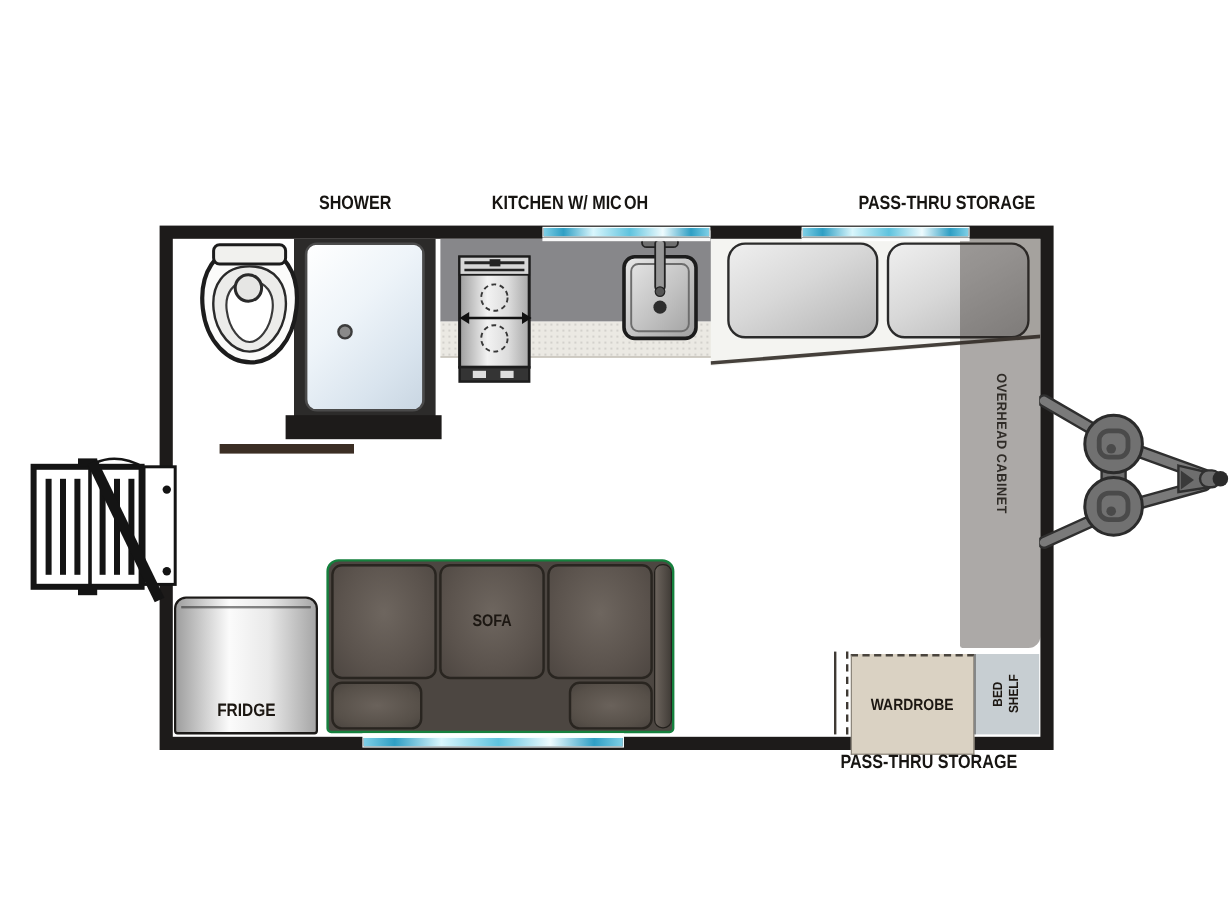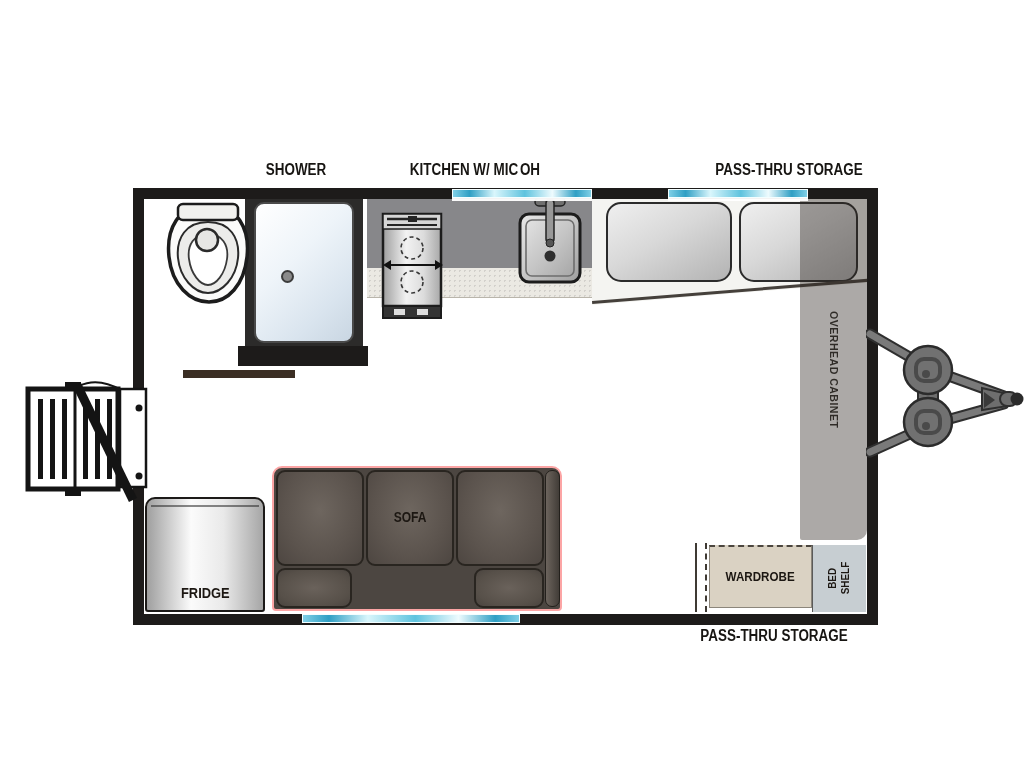--- a/index.html
+++ b/index.html
@@ -76,21 +76,21 @@
     background:rgba(47,41,36,.40);border-radius:0 0 10px 2px;
     display:flex;align-items:center;justify-content:center;
   }
   .oh-cab .v-lbl{
     writing-mode:vertical-rl;font-weight:bold;font-size:11.5px;letter-spacing:.5px;
     color:rgba(25,21,17,.85);transform:scaleY(.92);white-space:nowrap;
   }
   
   .sofa{
     position:absolute;left:272px;top:466px;width:290px;height:145px;z-index:2;
-    background:#4c4641;border:2px solid #fca5a5;box-sizing:border-box;border-radius:10px 10px 4px 4px;
+    background:#4c4641;border:2px solid #15803d;box-sizing:border-box;border-radius:10px 10px 4px 4px;
   }
   .cushion{
     position:absolute;border-radius:9px;border:2px solid #292520;box-sizing:border-box;
     background:radial-gradient(ellipse at 50% 42%, #6e665f 0%, #5b534d 62%, #4d4641 100%);
     display:flex;align-items:center;justify-content:center;
   }
   .seat{background:radial-gradient(ellipse at 50% 50%, #6a625b 0%, #575049 70%, #4a443f 100%);}
   .sofa-arm{
     position:absolute;right:0;top:2px;width:13px;height:135px;border-radius:7px;
     border:1px solid #23201c;background:linear-gradient(90deg,#6c645d,#423d38);
@@ -103,21 +103,21 @@
     box-sizing:border-box;border:2px solid #1c1a18;border-radius:10px 10px 3px 3px;
     background:linear-gradient(90deg,#9f9f9f 0%,#fbfbfb 38%,#e9e9e9 66%,#a6a6a6 100%);
     display:flex;align-items:flex-end;justify-content:center;padding-bottom:8px;
   }
   .fridge::before{content:"";position:absolute;left:4px;right:4px;top:6px;height:2px;background:rgba(40,40,40,.55);}
   .fridge-lbl{font-size:15px;}
   
   .partition{position:absolute;top:543px;width:0;height:69px;border-left:2px solid #3f3a34;z-index:2;}
   .partition.dashed{border-left-style:dashed;}
   .wardrobe{
-    position:absolute;left:709px;top:545px;width:103px;height:63px;z-index:2;box-sizing:border-box;
+    position:absolute;left:709px;top:545px;width:103px;height:84px;z-index:2;box-sizing:border-box;
     background:var(--wardrobe-beige,#dad2c3);
     border:1px solid #8c867b;border-top:2px dashed #4a453e;
     display:flex;align-items:center;justify-content:center;
   }
   .wardrobe-lbl{font-size:13.5px;}
   .bed-shelf{
     position:absolute;left:812px;top:545px;width:54px;height:67px;z-index:2;box-sizing:border-box;
     background:var(--bed-shelf-gray,#c7ced2);border-left:1px solid #5a5a5a;
     display:flex;align-items:center;justify-content:center;
   }

